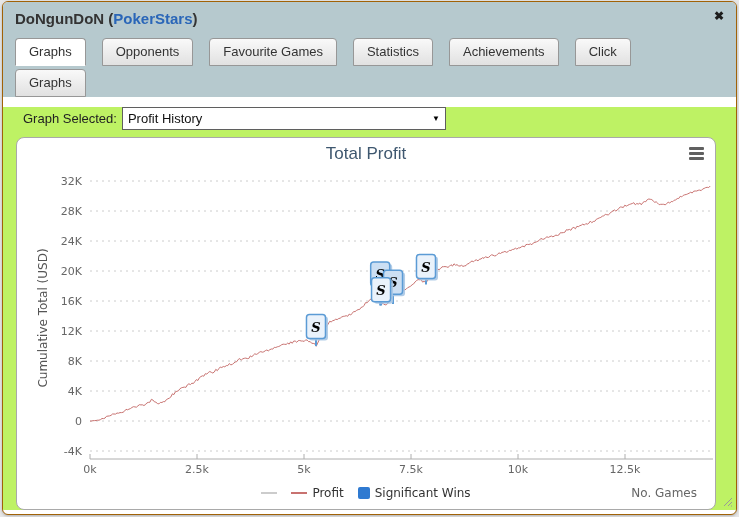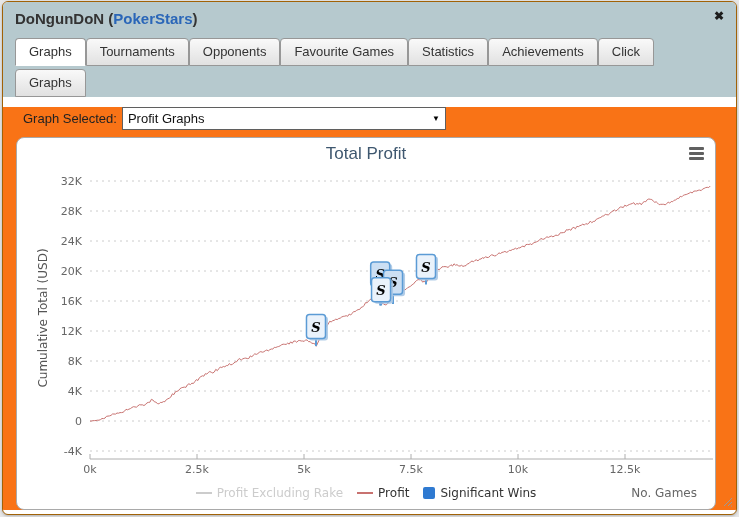--- a/index.html
+++ b/index.html
@@ -6,27 +6,27 @@
   .page{position:relative;width:739px;height:517px;background:#e7e7e7;overflow:hidden;}
   .dialog{position:absolute;left:2px;top:1px;width:733px;height:512px;border:1px solid #a16207;
           border-radius:6px;background:#ffffff;overflow:hidden;box-shadow:0 1px 3px rgba(0,0,0,.25);}
   
   .dialog-header{background:#b6c9ce;padding:8px 12px 0 12px;}
   .title-row{position:relative;height:28px;}
   .window-title{font-size:15px;font-weight:bold;color:#333;}
   .window-title .site{color:#2a66b8;}
   .close-btn{position:absolute;top:-1px;right:0px;font-size:12px;font-weight:bold;color:#1c1c1c;
              cursor:pointer;line-height:14px;}
-  .tab-row{display:flex;gap:0;align-items:flex-end;}
+  .tab-row{display:flex;gap:16px;align-items:flex-end;}
   .tab-row.second{margin-top:3px;padding-bottom:0;}
   .tab{font-size:13px;color:#333;padding:5px 13px 6px 13px;border:1px solid #979797;
        border-radius:4px 4px 0 0;background:linear-gradient(#f9f9f9,#e1e1e1);cursor:pointer;white-space:nowrap;}
   .tab.active{background:#ffffff;border-bottom-color:#ffffff;}
   
-  .dialog-body{position:relative;background:#f97316;}
+  .dialog-body{position:relative;background:#bef264;}
   .control-row{display:flex;align-items:center;margin:10px 0 7px 20px;}
   .control-label{font-size:13px;color:#222;margin-right:5px;}
   .select{width:312px;height:19px;border:1px solid #5f5f5f;background:#fff;font-size:13px;color:#111;
           display:flex;align-items:center;justify-content:space-between;padding:1px 5px;cursor:pointer;}
   .select .arrow{font-size:8px;color:#000;}
   
   .chart-panel{position:relative;margin-left:13px;width:698px;height:371px;border:1px solid #a9a9a9;
                border-radius:8px;background:#fff;}
   .chart-title{position:absolute;top:6px;left:0;width:100%;text-align:center;font-size:17px;color:#3E576F;
                font-family:Liberation Sans, sans-serif;}
@@ -51,37 +51,36 @@
 <div class="page">
   <div class="dialog">
 
     <div class="dialog-header">
       <div class="title-row">
         <span class="window-title"><span>DoNgunDoN (</span><span class="site">PokerStars</span><span>)</span></span>
         <span class="close-btn">✖</span>
       </div>
       <div class="tab-row">
         <div class="tab active">Graphs</div>
-        <div class="tab">Tournaments</div>
         <div class="tab">Opponents</div>
         <div class="tab">Favourite Games</div>
         <div class="tab">Statistics</div>
         <div class="tab">Achievements</div>
         <div class="tab">Click</div>
       </div>
       <div class="tab-row second">
         <div class="tab">Graphs</div>
       </div>
     </div>
 
     <div class="dialog-body">
       <div class="control-row">
         <span class="control-label">Graph Selected:</span>
         <div class="select">
-          <span>Profit Graphs</span>
+          <span>Profit History</span>
           <span class="arrow">▼</span>
         </div>
       </div>
 
       <div class="chart-panel">
         <svg id="chart-svg" width="698" height="371">
             <g>
               <line x1="73" x2="696" y1="313" y2="313" stroke="#cccccc" stroke-width="1" stroke-dasharray="2 4"></line>
               <line x1="73" x2="696" y1="283" y2="283" stroke="#cccccc" stroke-width="1" stroke-dasharray="2 4"></line>
               <line x1="73" x2="696" y1="253" y2="253" stroke="#cccccc" stroke-width="1" stroke-dasharray="2 4"></line>
@@ -158,21 +157,20 @@
         <div class="chart-title">Total Profit</div>
         <div class="hamburger">
             <span></span>
             <span></span>
             <span></span>
           </div>
 
         <div class="legend">
           <div class="legend-item disabled">
             <span class="legend-line" style="background:#CCCCCC"></span>
-            <span>Profit Excluding Rake</span>
           </div>
           <div class="legend-item normal">
             <span class="legend-line" style="background:#C87270"></span>
             <span>Profit</span>
           </div>
           <div class="legend-item normal">
             <span class="legend-square" style="background:#2F7AD1"></span>
             <span>Significant Wins</span>
           </div>
         </div>

